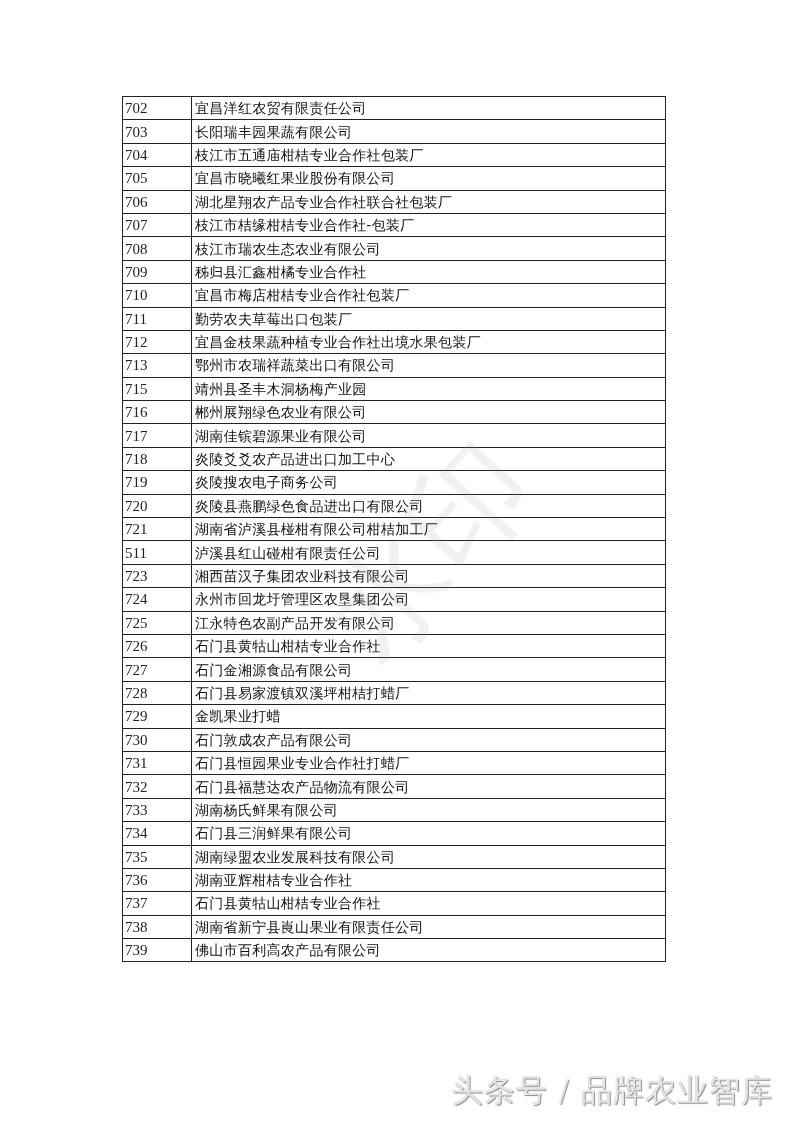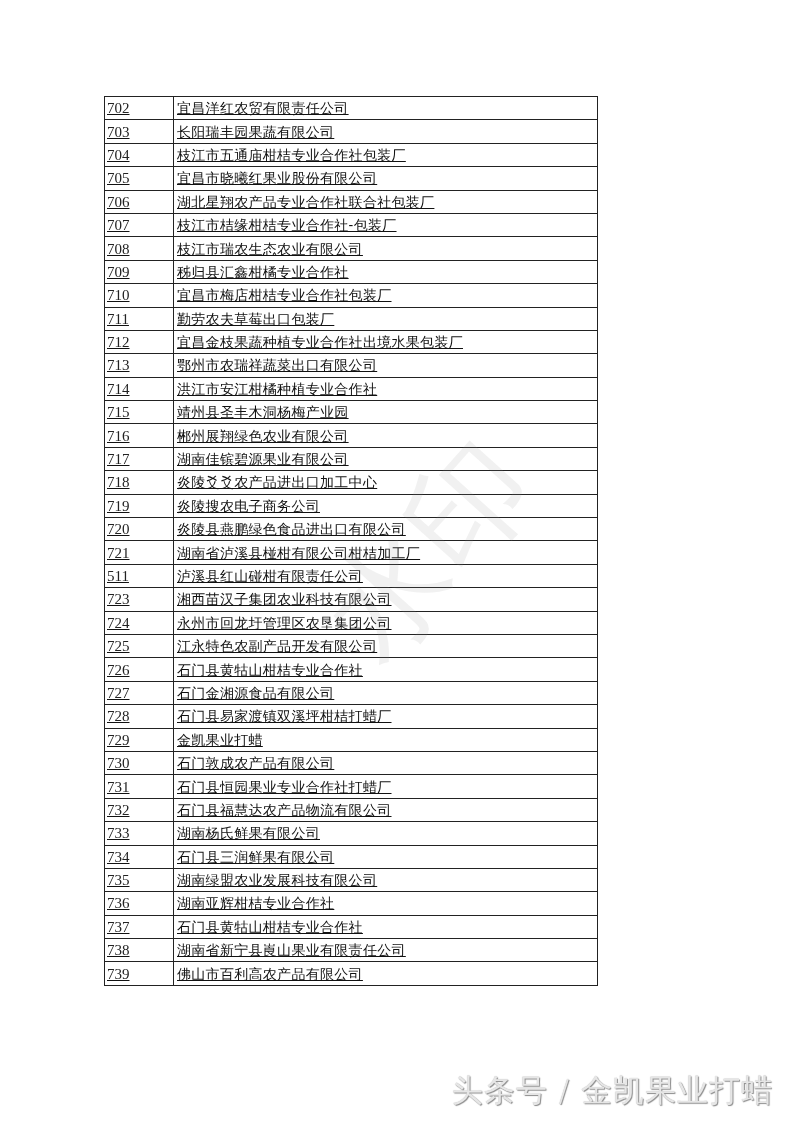--- a/index.html
+++ b/index.html
@@ -10,26 +10,25 @@
     body {
       width: 793px;
       height: 1122px;
       position: relative;
       overflow: hidden;
       font-family: "DejaVu Serif", "Liberation Serif", serif;
       color: #111;
     }
     .page-table {
       position: absolute;
-      left: 104px;
+      left: 122px;
       top: 96px;
-      width: 494px;
+      width: 544px;
       border-collapse: collapse;
       table-layout: fixed;
-      text-decoration: underline;
     }
     .page-table td {
       border: 1.3px solid #222;
       height: 22.4px;
       padding: 0 0 0 2px;
       font-size: 14px;
       line-height: 22px;
       white-space: nowrap;
       overflow: hidden;
       vertical-align: middle;
@@ -118,24 +117,20 @@
       </tr>
       <tr>
         <td class="num">712</td>
         <td class="name">宜昌金枝果蔬种植专业合作社出境水果包装厂</td>
       </tr>
       <tr>
         <td class="num">713</td>
         <td class="name">鄂州市农瑞祥蔬菜出口有限公司</td>
       </tr>
       <tr>
-        <td class="num">714</td>
-        <td class="name">洪江市安江柑橘种植专业合作社</td>
-      </tr>
-      <tr>
         <td class="num">715</td>
         <td class="name">靖州县圣丰木洞杨梅产业园</td>
       </tr>
       <tr>
         <td class="num">716</td>
         <td class="name">郴州展翔绿色农业有限公司</td>
       </tr>
       <tr>
         <td class="num">717</td>
         <td class="name">湖南佳镔碧源果业有限公司</td>
@@ -226,13 +221,13 @@
       </tr>
       <tr>
         <td class="num">739</td>
         <td class="name">佛山市百利高农产品有限公司</td>
       </tr>
     </tbody>
 </table>
 
 <div class="diag-watermark">水印</div>
 
-<div class="footer-watermark">头条号 / 金凯果业打蜡</div>
+<div class="footer-watermark">头条号 / 品牌农业智库</div>
 
 </body></html>

